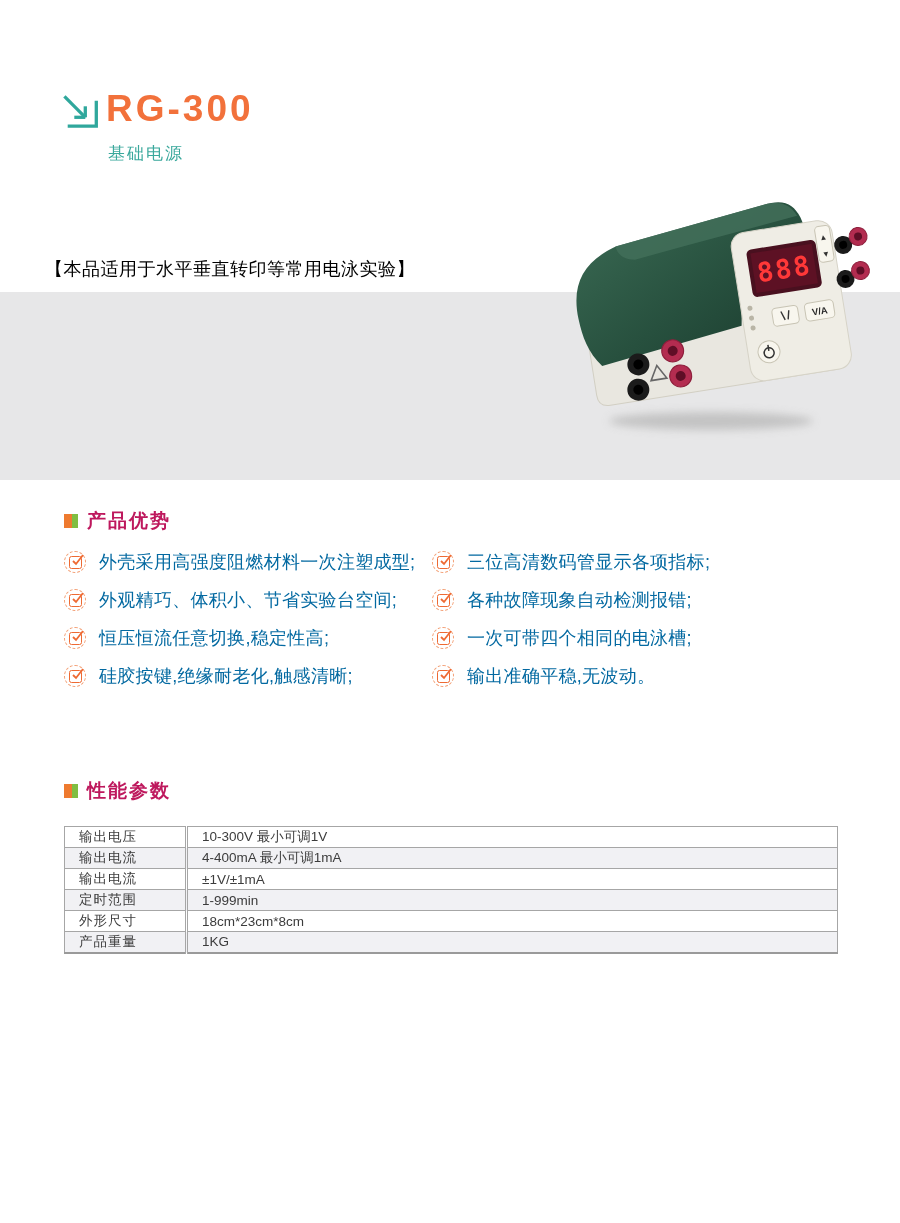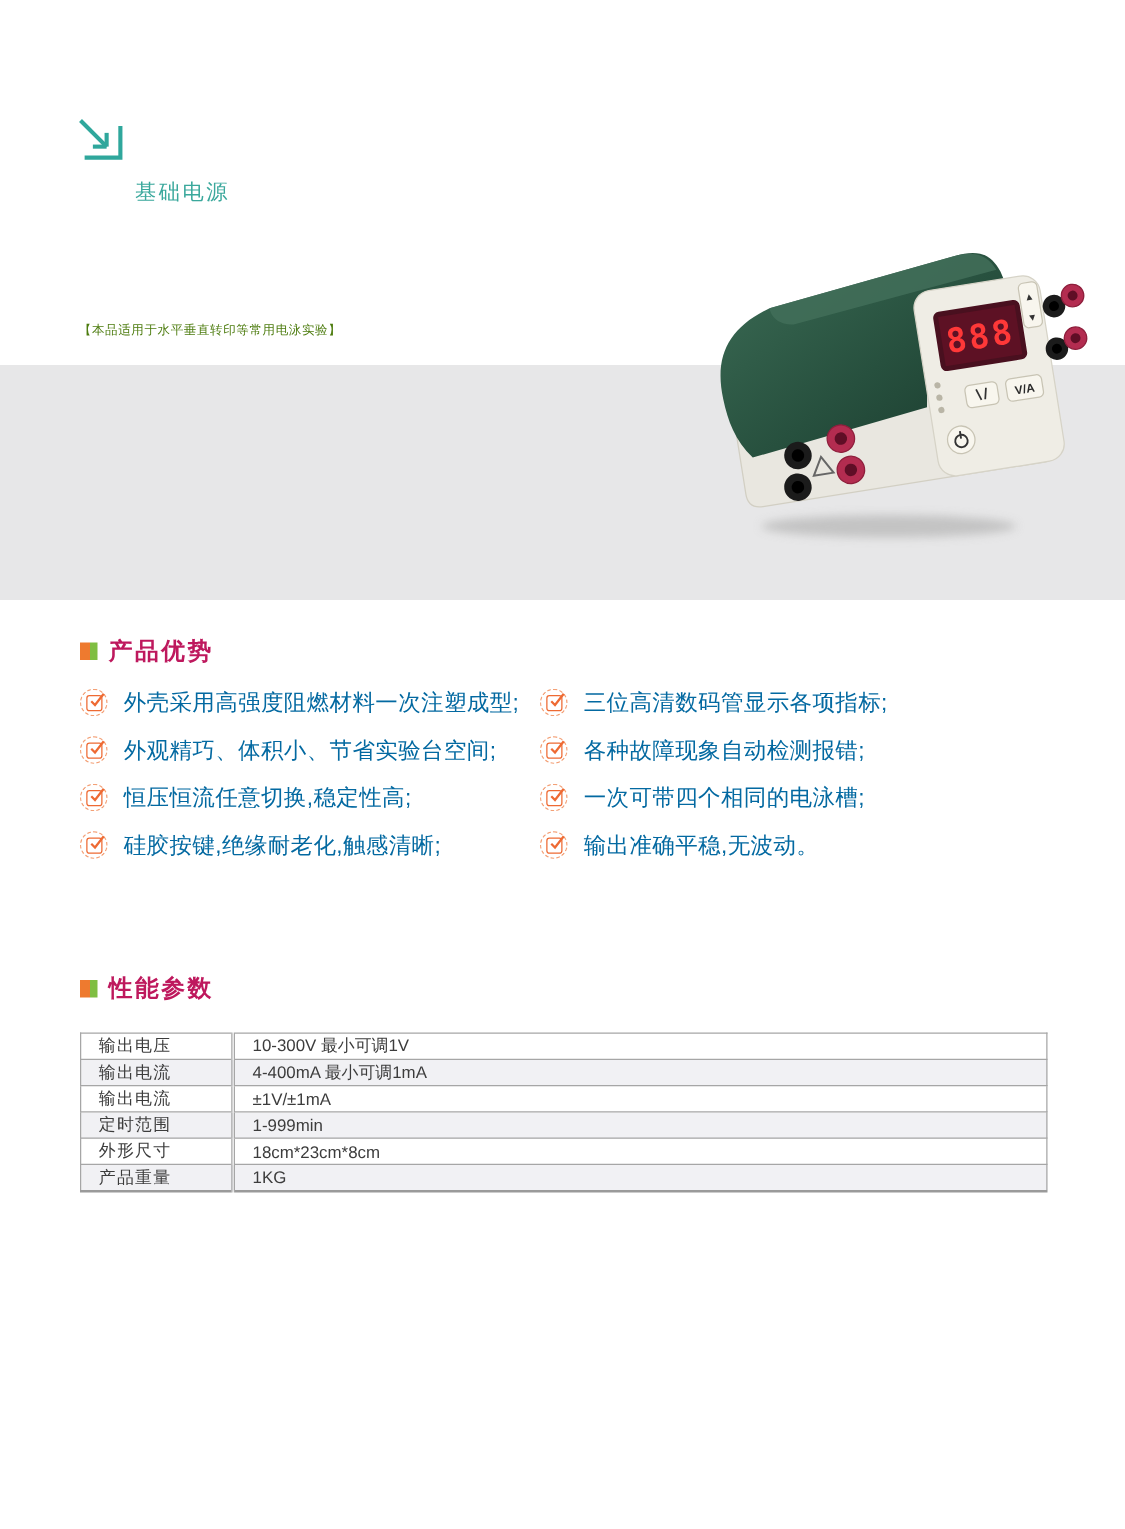--- a/index.html
+++ b/index.html
@@ -8,21 +8,21 @@
   .page { position:relative; width:900px; height:1223px; background:#ffffff; overflow:hidden; }
 
   
   .brand-arrow { position:absolute; left:60px; top:92px; width:44px; height:44px; }
   .brand-title { position:absolute; left:106px; top:88px; font-size:37px; font-weight:800;
                  color:#f2713b; letter-spacing:3px; }
   .brand-sub   { position:absolute; left:108px; top:142px; font-size:17px; color:#3aa89c;
                  letter-spacing:2px; }
 
   
-  .descr { position:absolute; left:63px; top:257px; font-size:10px; color:#4d7c0f;
+  .descr { position:absolute; left:45px; top:257px; font-size:18px; color:#000000;
            letter-spacing:0.5px; }
 
   
   .gray-band { position:absolute; left:0; top:292px; width:900px; height:188px; background:#e7e7e8; }
   .device-wrap { position:absolute; left:548px; top:180px; width:330px; height:260px; }
 
   
   .sec-head { position:absolute; left:64px; display:flex; align-items:center; }
   .sec-head.adv { top:508px; }
   .sec-head.spec { top:778px; }
@@ -57,20 +57,21 @@
 <div class="page">
 
   <svg class="brand-arrow" viewBox="0 0 40 40" aria-hidden="true">
     <g stroke="#2fa79c" stroke-width="3" fill="none">
       <path d="M4,4 L23,23"></path>
       <path d="M23,23 L23,13"></path>
       <path d="M23,23 L13,23"></path>
       <path d="M7,31 L33,31 L33,8"></path>
     </g>
   </svg>
+  <div class="brand-title">RG-300</div>
   <div class="brand-sub">基础电源</div>
 
   <div class="descr">【本品适用于水平垂直转印等常用电泳实验】</div>
 
   <div class="gray-band"></div>
 
   <div class="device-wrap">
     <svg width="330" height="260" viewBox="0 0 330 260">
       <defs>
         <linearGradient id="lidG" x1="0" y1="0" x2="1" y2="1">

